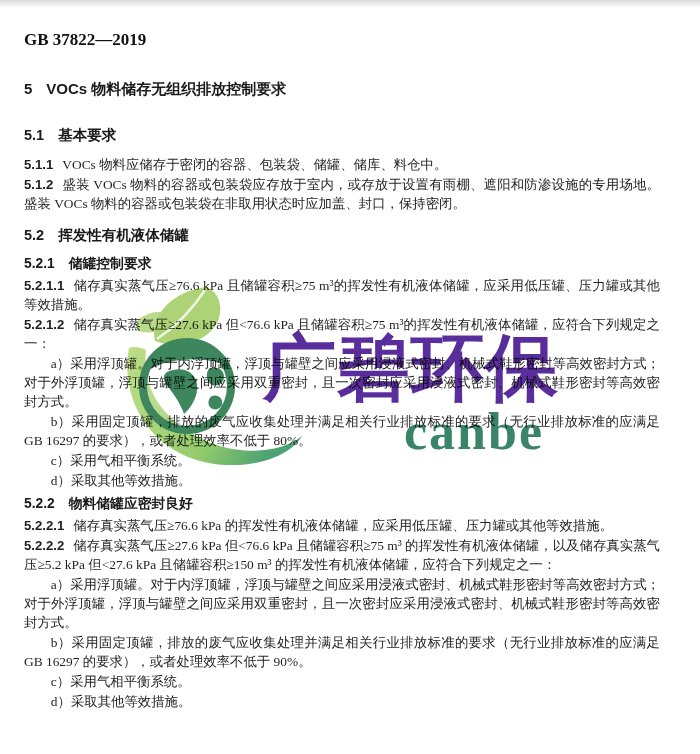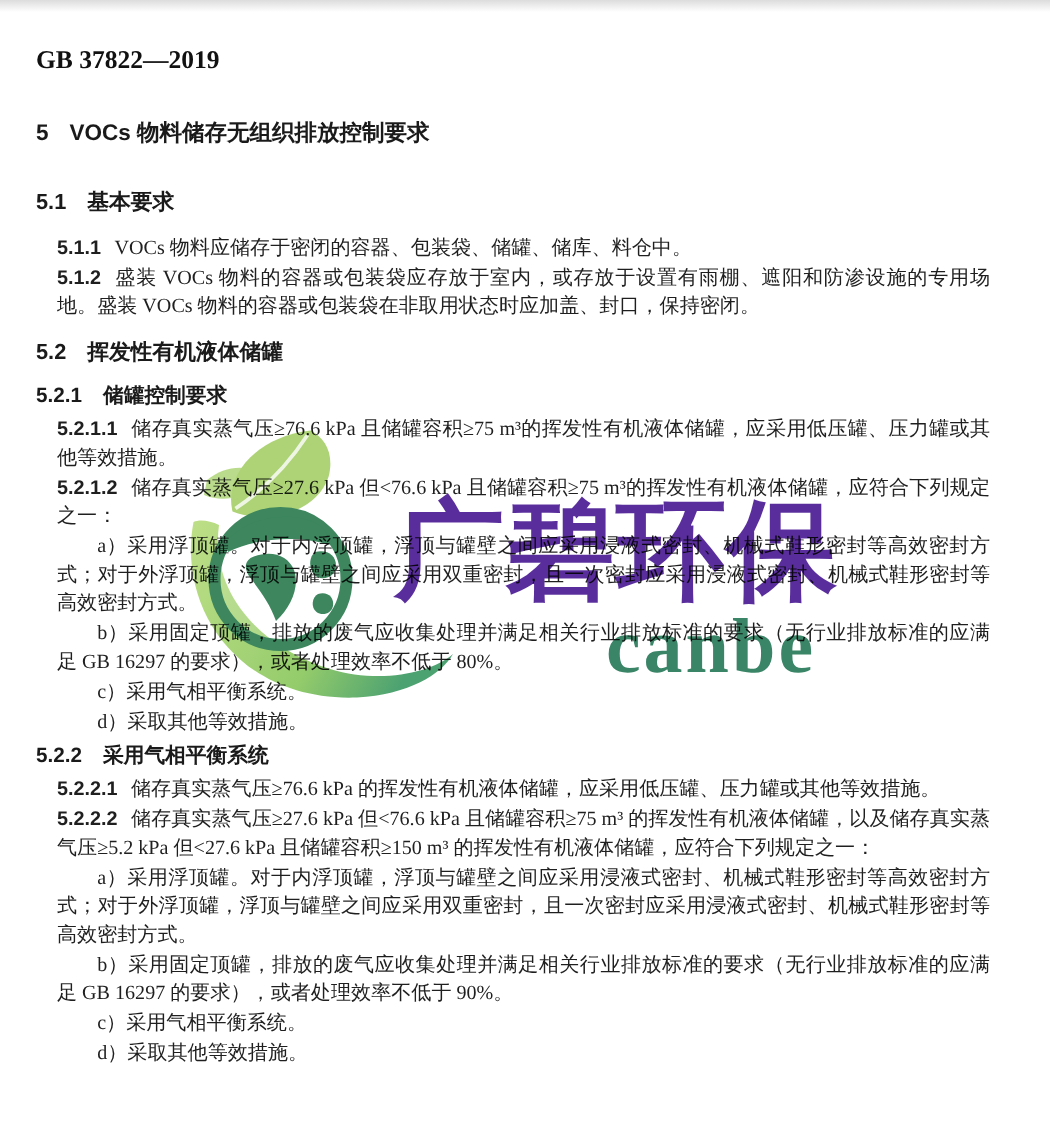--- a/index.html
+++ b/index.html
@@ -36,21 +36,21 @@
     margin:13px 0 11px 0;color:#1a1a1a;
   }
   h3.sub3{
     font-family:"Liberation Sans","DejaVu Sans",sans-serif;
     font-weight:bold;font-size:13.8px;line-height:18px;
     margin:5px 0 3px 0;color:#1a1a1a;
   }
   .num{margin-right:14px;}
   p.clause, p.item{
     font-size:13.4px;line-height:19px;
-    margin:0 0 1px 14px;
+    margin:0 0 1px 0;
     text-align:justify;
     color:#1f1f1f;
   }
   p.item{text-indent:2em;}
   .cnum{
     font-family:"Liberation Sans","DejaVu Sans",sans-serif;
     font-weight:bold;font-size:13.2px;
     margin-right:9px;
   }
   
@@ -104,21 +104,21 @@
 
   <p class="clause"><span class="cnum">5.2.1.1</span><span>储存真实蒸气压≥76.6 kPa 且储罐容积≥75 m³的挥发性有机液体储罐，应采用低压罐、压力罐或其他等效措施。</span></p>
 
   <p class="clause"><span class="cnum">5.2.1.2</span><span>储存真实蒸气压≥27.6 kPa 但&lt;76.6 kPa 且储罐容积≥75 m³的挥发性有机液体储罐，应符合下列规定之一：</span></p>
 
   <p class="item"><span>a）采用浮顶罐。对于内浮顶罐，浮顶与罐壁之间应采用浸液式密封、机械式鞋形密封等高效密封方式；对于外浮顶罐，浮顶与罐壁之间应采用双重密封，且一次密封应采用浸液式密封、机械式鞋形密封等高效密封方式。</span></p>
   <p class="item"><span>b）采用固定顶罐，排放的废气应收集处理并满足相关行业排放标准的要求（无行业排放标准的应满足 GB 16297 的要求），或者处理效率不低于 80%。</span></p>
   <p class="item"><span>c）采用气相平衡系统。</span></p>
   <p class="item"><span>d）采取其他等效措施。</span></p>
 
-  <h3 class="sub3"><span class="num">5.2.2</span><span>采用气相平衡系统</span></h3>
+  <h3 class="sub3"><span class="num">5.2.2</span><span>物料储罐应密封良好</span></h3>
 
   <p class="clause"><span class="cnum">5.2.2.1</span><span>储存真实蒸气压≥76.6 kPa 的挥发性有机液体储罐，应采用低压罐、压力罐或其他等效措施。</span></p>
 
   <p class="clause"><span class="cnum">5.2.2.2</span><span>储存真实蒸气压≥27.6 kPa 但&lt;76.6 kPa 且储罐容积≥75 m³ 的挥发性有机液体储罐，以及储存真实蒸气压≥5.2 kPa 但&lt;27.6 kPa 且储罐容积≥150 m³ 的挥发性有机液体储罐，应符合下列规定之一：</span></p>
 
   <p class="item"><span>a）采用浮顶罐。对于内浮顶罐，浮顶与罐壁之间应采用浸液式密封、机械式鞋形密封等高效密封方式；对于外浮顶罐，浮顶与罐壁之间应采用双重密封，且一次密封应采用浸液式密封、机械式鞋形密封等高效密封方式。</span></p>
   <p class="item"><span>b）采用固定顶罐，排放的废气应收集处理并满足相关行业排放标准的要求（无行业排放标准的应满足 GB 16297 的要求），或者处理效率不低于 90%。</span></p>
   <p class="item"><span>c）采用气相平衡系统。</span></p>
   <p class="item"><span>d）采取其他等效措施。</span></p>
 

